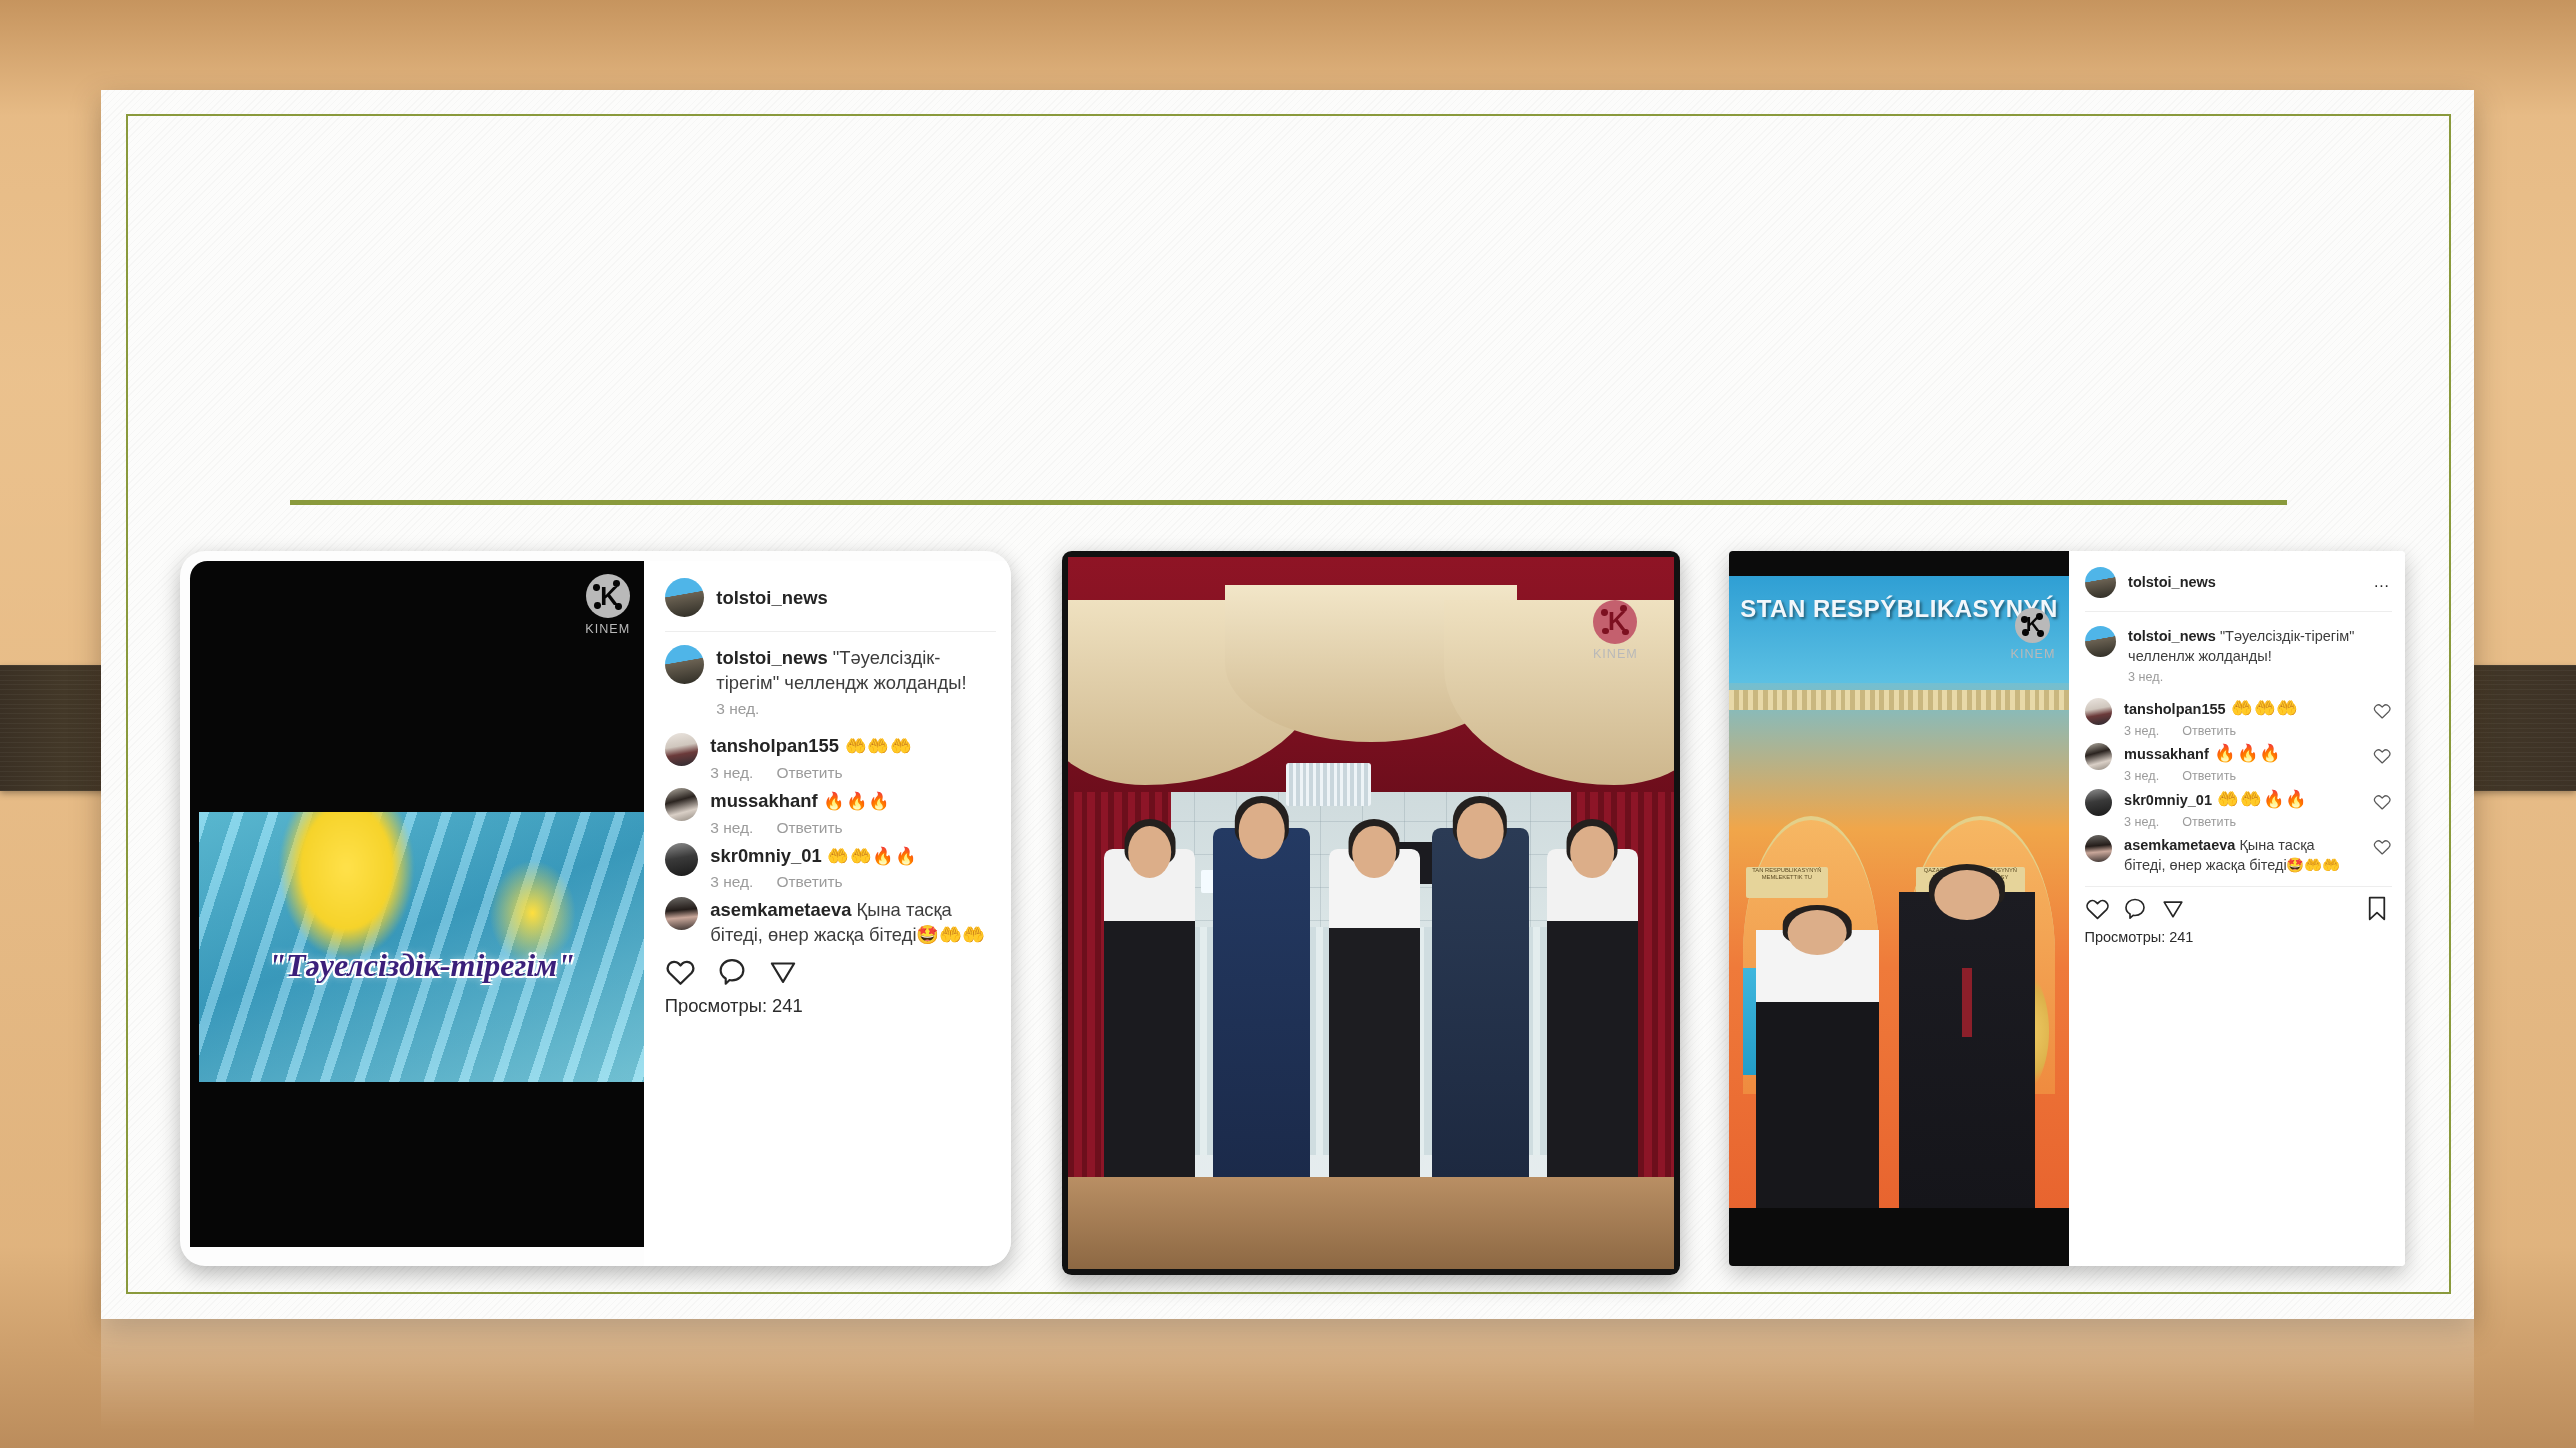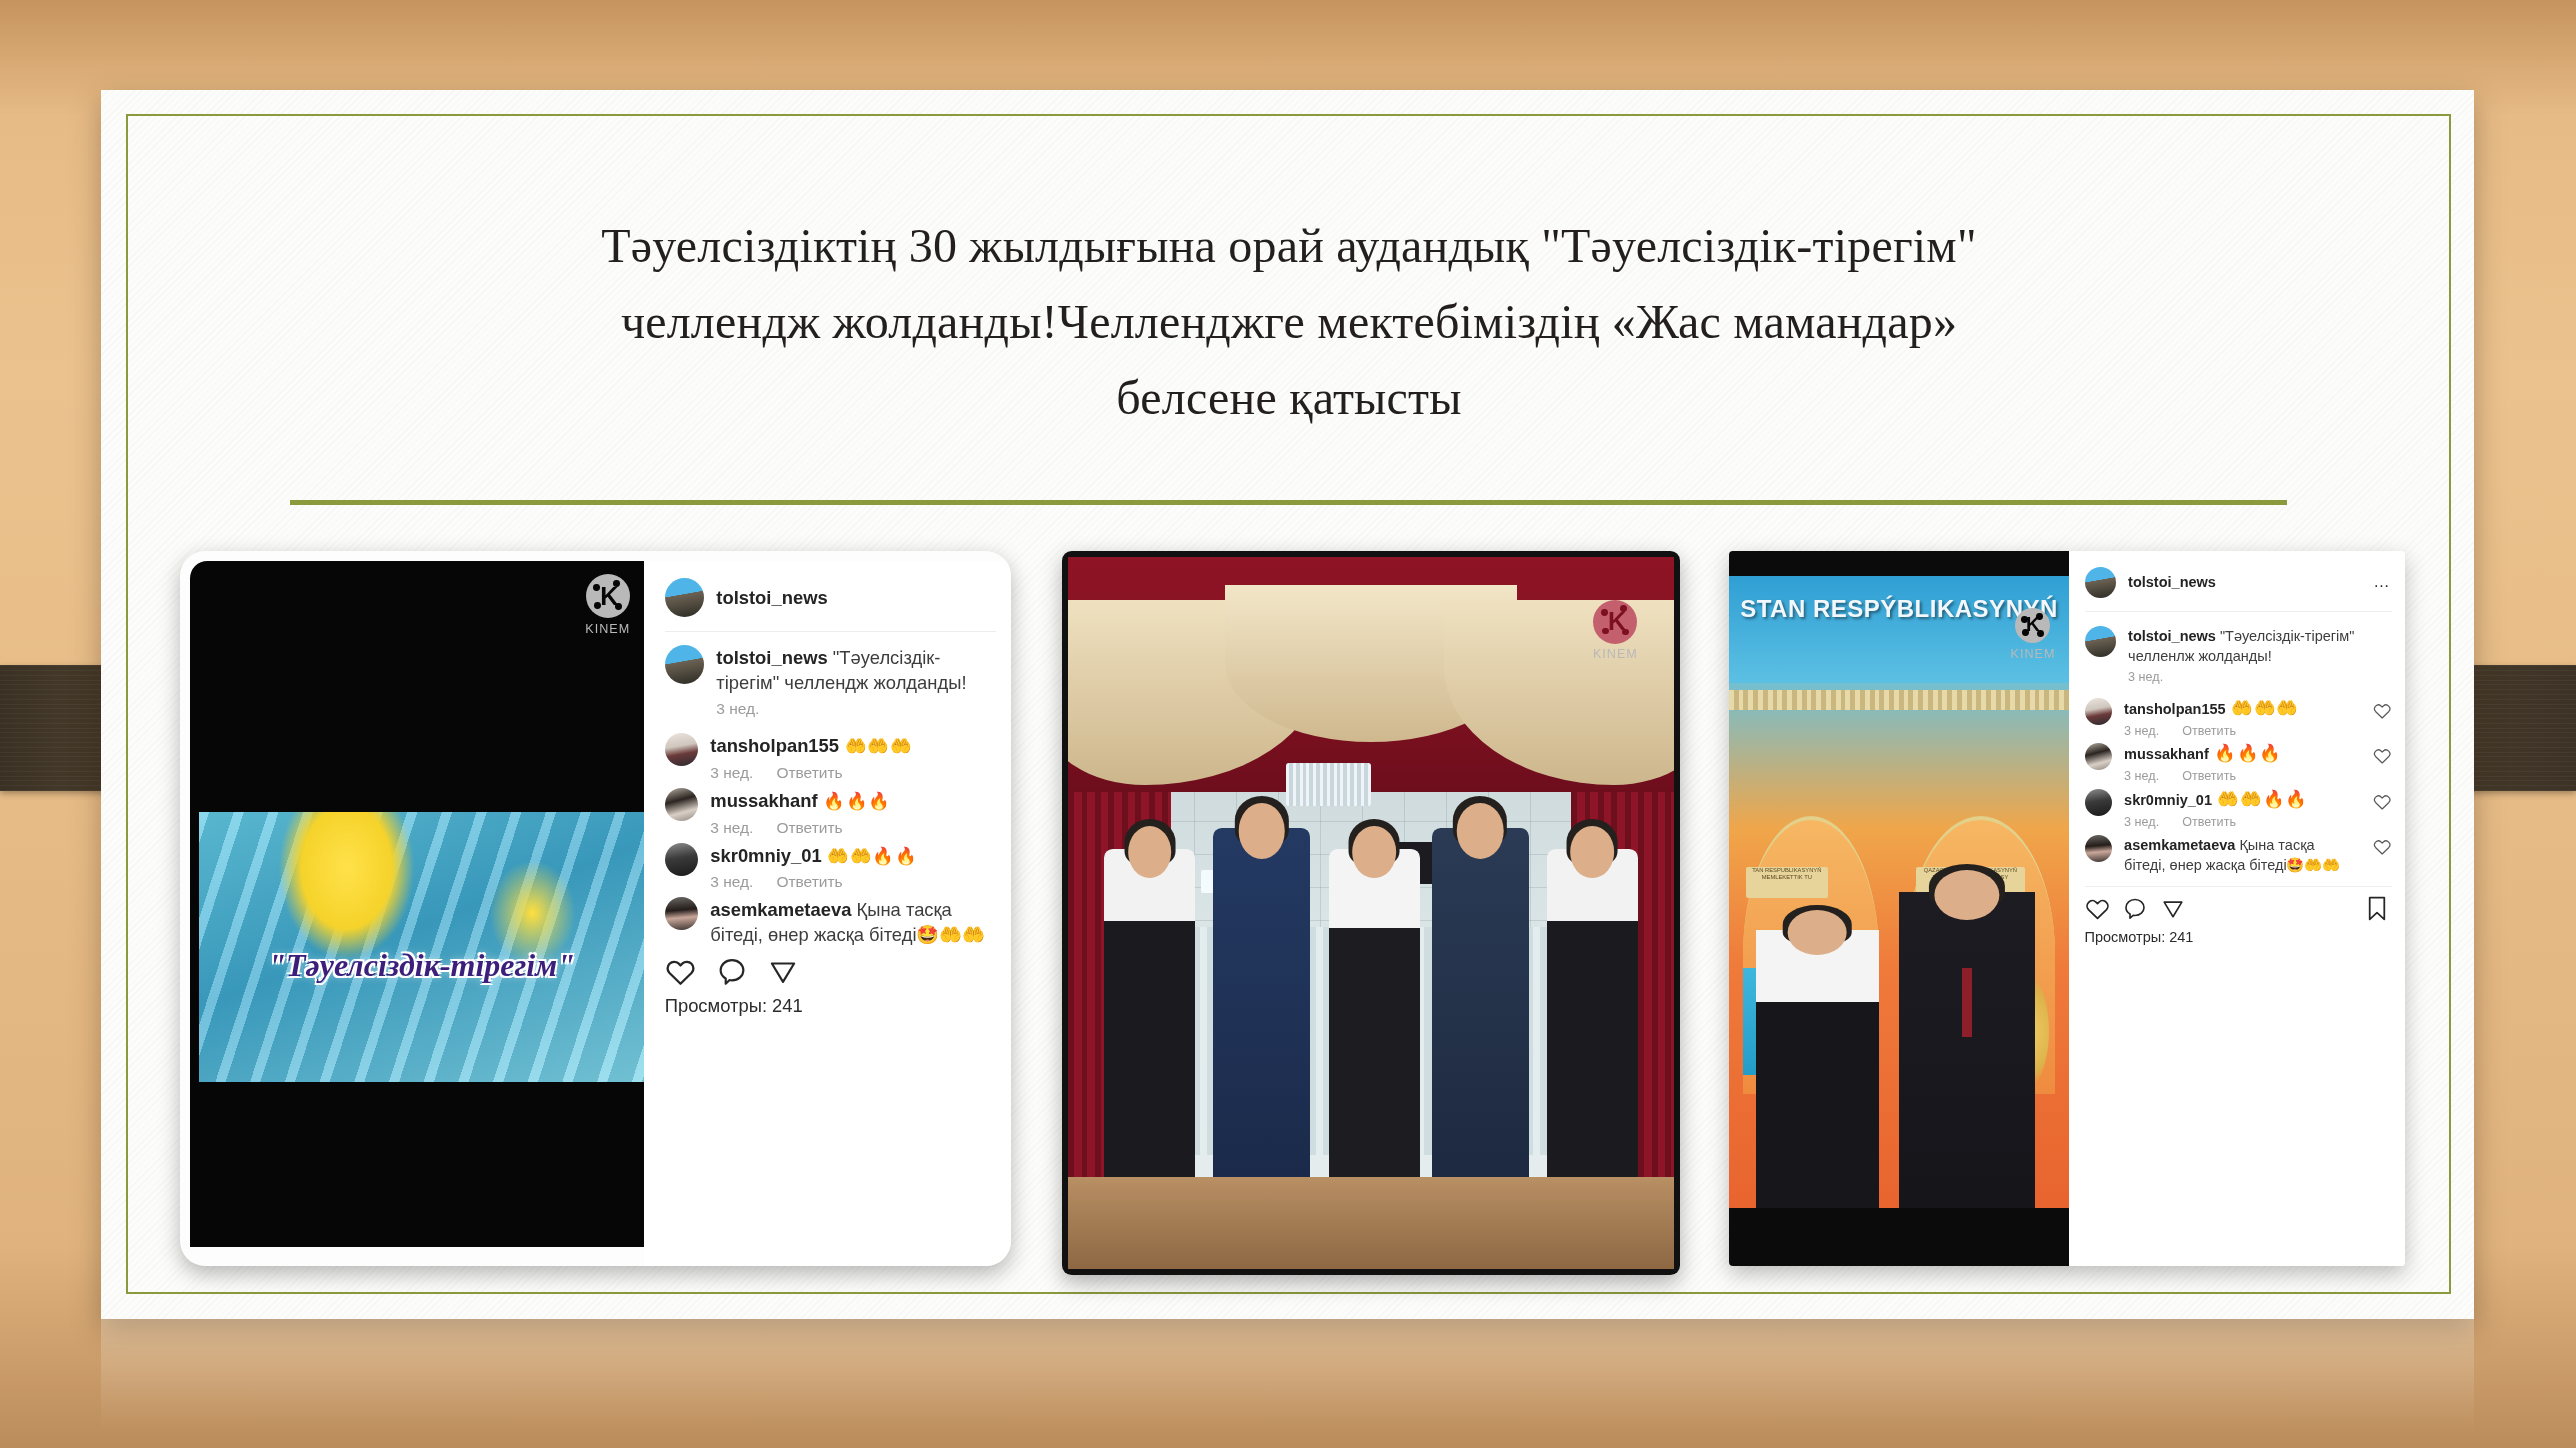--- a/index.html
+++ b/index.html
@@ -469,23 +469,20 @@
   <div class="ribbon" id="ribbon-left">
     <div class="ribbon-knob" id="knob-left"></div>
   </div>
   <div class="ribbon" id="ribbon-right">
     <div class="ribbon-knob" id="knob-right"></div>
   </div>
 
   <div id="slide"></div>
   <div id="slideborder"></div>
 
-  <div id="title">Тәуелсіздіктің 30 жылдығына орай аудандық "Тәуелсіздік-тірегім"
-челлендж жолданды!Челленджге  мектебіміздің «Жас мамандар»
-белсене  қатысты</div>
   <div id="rule"></div>
 
   <div class="card" id="card1">
     <div class="video">
       <div class="kine-badge" style="right:13.5px;top:13.5px;">
         <span class="kine-disc">
           <i></i>
             <i></i>
             <i></i>
             <i></i>

